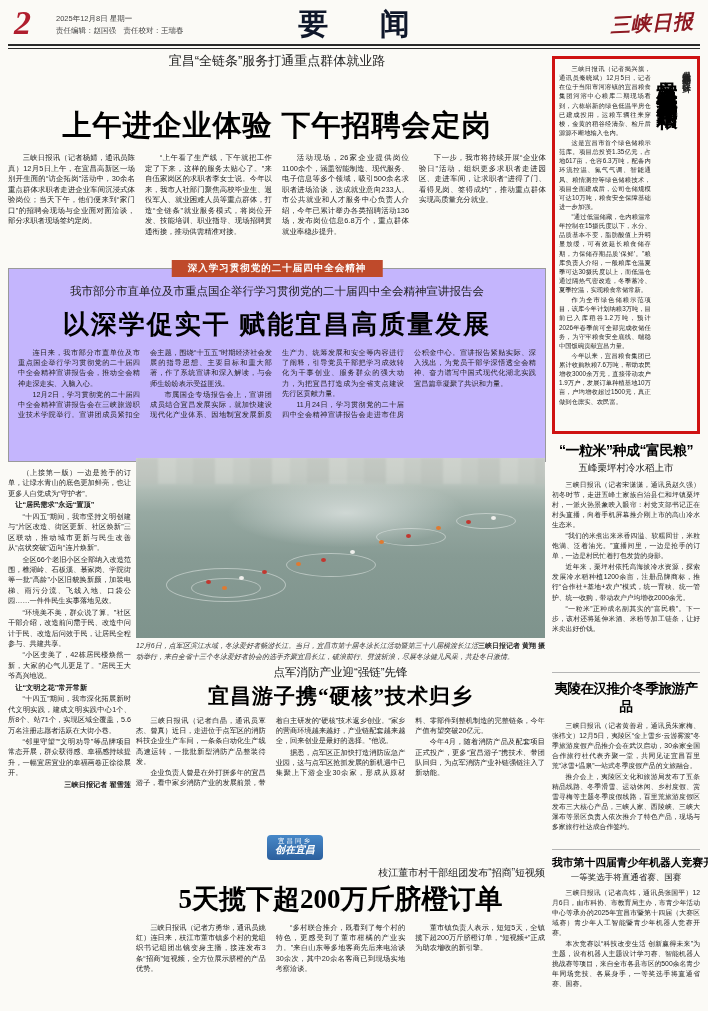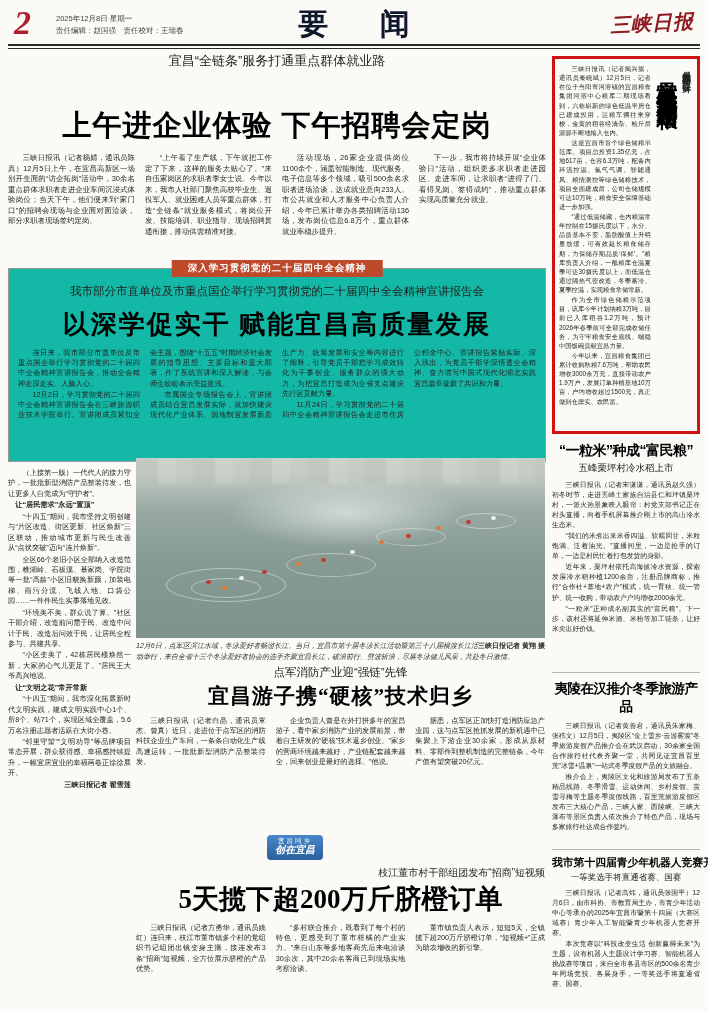--- a/index.html
+++ b/index.html
@@ -42,21 +42,21 @@
   .serif { font-family:"Liberation Serif", serif; }
   .body-cols { text-align:justify; overflow:hidden; color:#242424; }
   .body-cols p { text-indent:2em; margin-bottom:1px; line-height:1.42; }
   
   .art-jobs { position:absolute; left:8px; top:52px; width:538px; }
   .art-jobs .kicker { font-size:13px; margin-bottom:3px; }
   .art-jobs .headline { font-size:29px; font-weight:bold; letter-spacing:1px;margin-top:36px; }
   .art-jobs .body-cols { margin-top:7px; column-count:4; column-gap:10px; font-size:7.4px; height:132px; }
   
   .banner { position:absolute; left:8px; top:268px; width:538px; height:194px;
-    border:1px solid #9a9a9a; padding:0 9px; background:#14b8a6; }
+    border:1px solid #9a9a9a; padding:0 9px; background:#c4b5fd; }
   .banner .badge {
     position:absolute; left:50%; top:-9px; transform:translateX(-50%);
     background:#bf4a2b; color:#fff; font-size:9.5px; font-weight:bold;
     padding:2px 16px; white-space:nowrap; letter-spacing:1px;
   }
   .banner .kicker { font-size:11.5px; margin-top:15px; }
   .banner .headline { font-size:26px; font-weight:bold; letter-spacing:2px; margin-top:8px; }
   .banner .body-cols { margin-top:6px; column-count:4; column-gap:10px; font-size:7.2px; height:106px; }
   
   .left-col { position:absolute; left:8px; top:468px; width:123px; height:536px;
@@ -146,21 +146,21 @@
     <div class="headline serif">以深学促实干  赋能宜昌高质量发展</div>
     <div class="body-cols">
         <p>连日来，我市部分市直单位及市重点国企举行学习贯彻党的二十届四中全会精神宣讲报告会，推动全会精神走深走实、入脑入心。</p>
         <p>12月2日，学习贯彻党的二十届四中全会精神宣讲报告会在三峡旅游职业技术学院举行。宣讲团成员紧扣全会主题，围绕“十五五”时期经济社会发展的指导思想、主要目标和重大部署，作了系统宣讲和深入解读，与会师生纷纷表示受益匪浅。</p>
         <p>市属国企专场报告会上，宣讲团成员结合宜昌发展实际，就加快建设现代化产业体系、因地制宜发展新质生产力、统筹发展和安全等内容进行了阐释，引导党员干部把学习成效转化为干事创业、服务群众的强大动力，为把宜昌打造成为全省支点建设先行区贡献力量。</p>
         <p>11月24日，学习贯彻党的二十届四中全会精神宣讲报告会走进市住房公积金中心。宣讲报告紧贴实际、深入浅出，为党员干部学深悟透全会精神、奋力谱写中国式现代化湖北实践宜昌篇章凝聚了共识和力量。</p>
       </div>
   </div>
 
   <div class="left-col">
-      <p>（上接第一版）一代代人的接力守护，一批批新型消防产品整装待发，也让更多人自觉成为“守护者”。</p>
+      <p>（上接第一版）一边是抢手的订单，让绿水青山的底色更加鲜亮，也让更多人自觉成为“守护者”。</p>
       <p class="sub-bold">让“居民需求”永远“置顶”</p>
       <p>“十四五”期间，我市坚持文明创建与“片区改造、街区更新、社区焕新”三区联动，推动城市更新与民生改善从“点状突破”迈向“连片焕新”。</p>
       <p>全区66个老旧小区全部纳入改造范围，樵湖岭、石板溪、慕家岗、学院街等一批“高龄”小区旧貌换新颜，加装电梯、雨污分流、飞线入地、口袋公园……一件件民生实事落地见效。</p>
       <p>“环境美不美，群众说了算。”社区干部介绍，改造前问需于民、改造中问计于民、改造后问效于民，让居民全程参与、共建共享。</p>
       <p>“小区变美了，42栋居民楼焕然一新，大家的心气儿更足了。”居民王大爷高兴地说。</p>
       <p class="sub-bold">让“文明之花”常开常新</p>
       <p>“十四五”期间，我市深化拓展新时代文明实践，建成文明实践中心1个、所8个、站71个，实现区域全覆盖，5.6万名注册志愿者活跃在大街小巷。</p>
       <p>“邻里守望”“文明劝导”等品牌项目常态开展，群众获得感、幸福感持续提升，一幅宜居宜业的幸福画卷正徐徐展开。</p>
       <p class="credit">三峡日报记者 翟雪莲</p>
     </div>
@@ -191,20 +191,21 @@
     <span>12月6日，点军区滨江水域，冬泳爱好者畅游长江。当日，宜昌市第十届冬泳长江活动暨第三十八届横渡长江活动举行，来自全省十三个冬泳爱好者协会的选手齐聚宜昌长江，破浪前行、劈波斩浪，尽展冬泳健儿风采，共赴冬日激情。</span>
   </div>
 
   <div class="art-return">
     <div class="kicker">点军消防产业迎“强链”先锋</div>
     <div class="headline serif">宜昌游子携“硬核”技术归乡</div>
     <div class="body-cols">
         <p>三峡日报讯（记者白晶，通讯员覃杰、曾真）近日，走进位于点军区的消防科技企业生产车间，一条条自动化生产线高速运转，一批批新型消防产品整装待发。</p>
         <p>企业负责人曾是在外打拼多年的宜昌游子，看中家乡消防产业的发展前景，带着自主研发的“硬核”技术返乡创业。“家乡的营商环境越来越好，产业链配套越来越全，回来创业是最好的选择。”他说。</p>
         <p>据悉，点军区正加快打造消防应急产业园，这与点军区抢抓发展的新机遇中已集聚上下游企业30余家，形成从原材料、零部件到整机制造的完整链条，今年产值有望突破20亿元。</p>
+        <p>今年4月，随着消防产品及配套项目正式投产，更多“宜昌游子”携技术、带团队回归，为点军消防产业补链强链注入了新动能。</p>
       </div>
     <div class="promo-badge">
       <div class="l1">宜昌同乡</div>
       <div class="l2">创在宜昌</div>
     </div>
   </div>
 
   <div class="art-orange">
     <div class="kicker">枝江董市村干部组团发布“招商”短视频</div>
     <div class="headline">5天揽下超200万斤脐橙订单</div>

